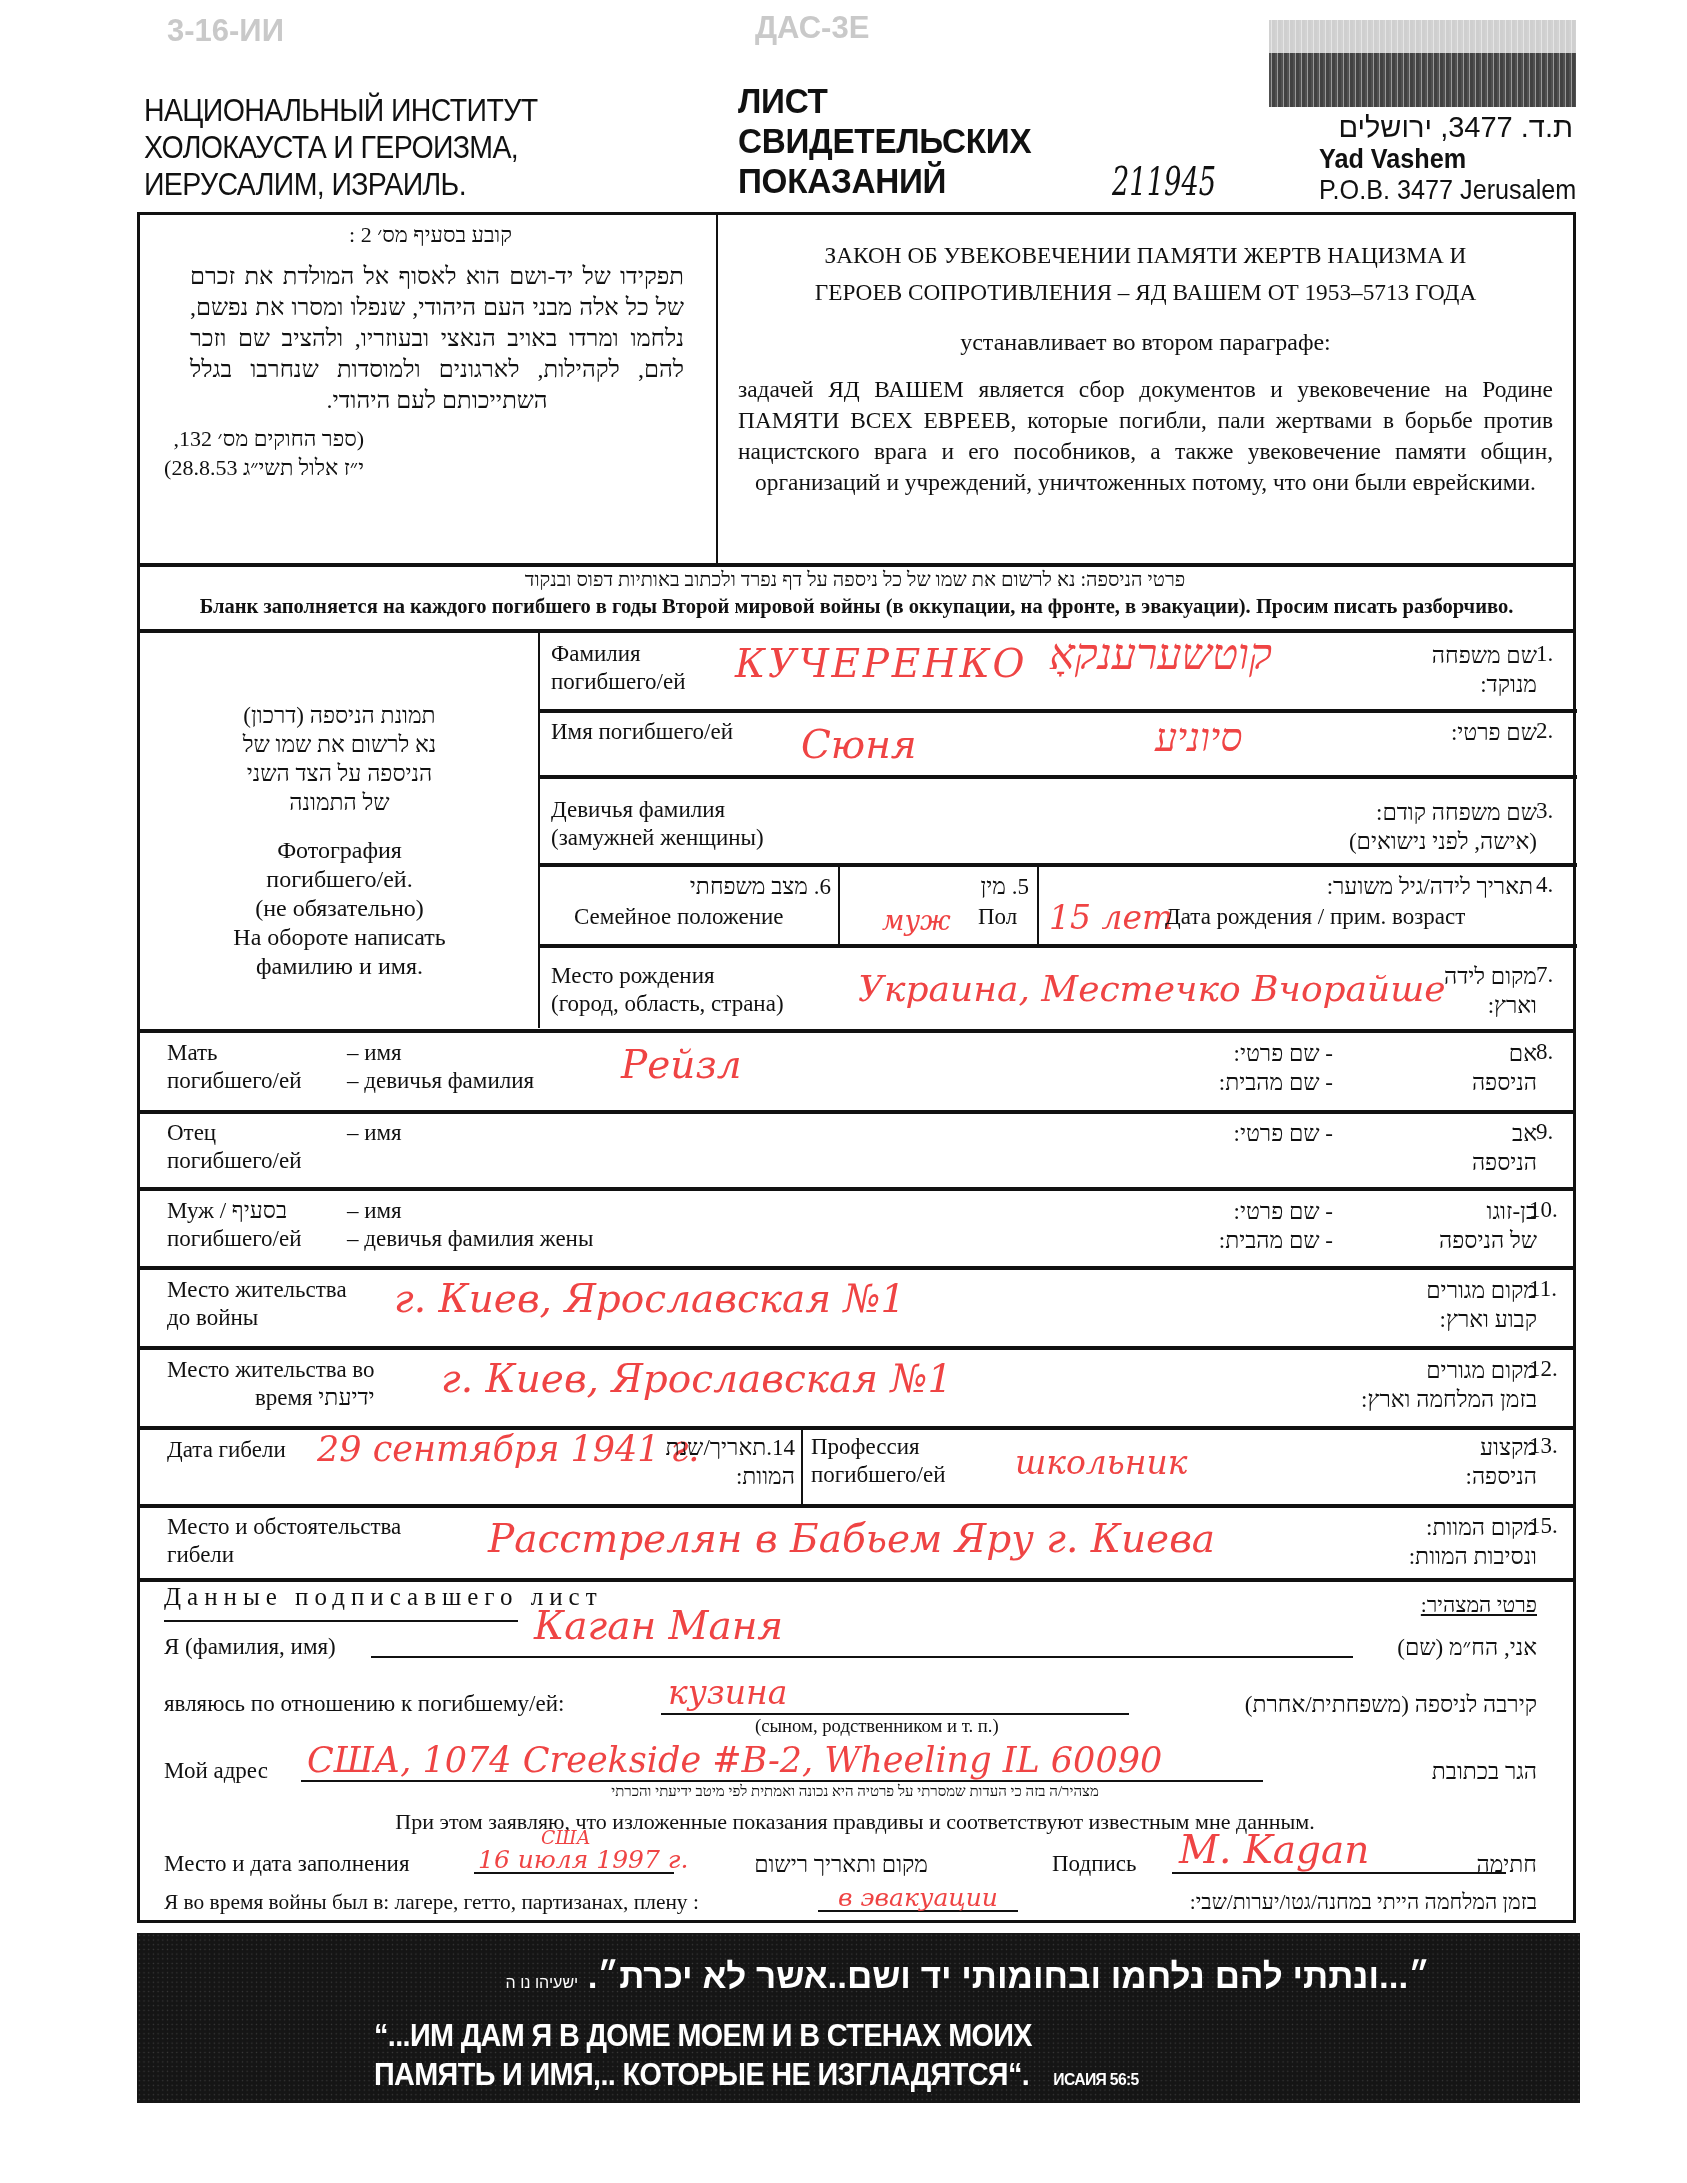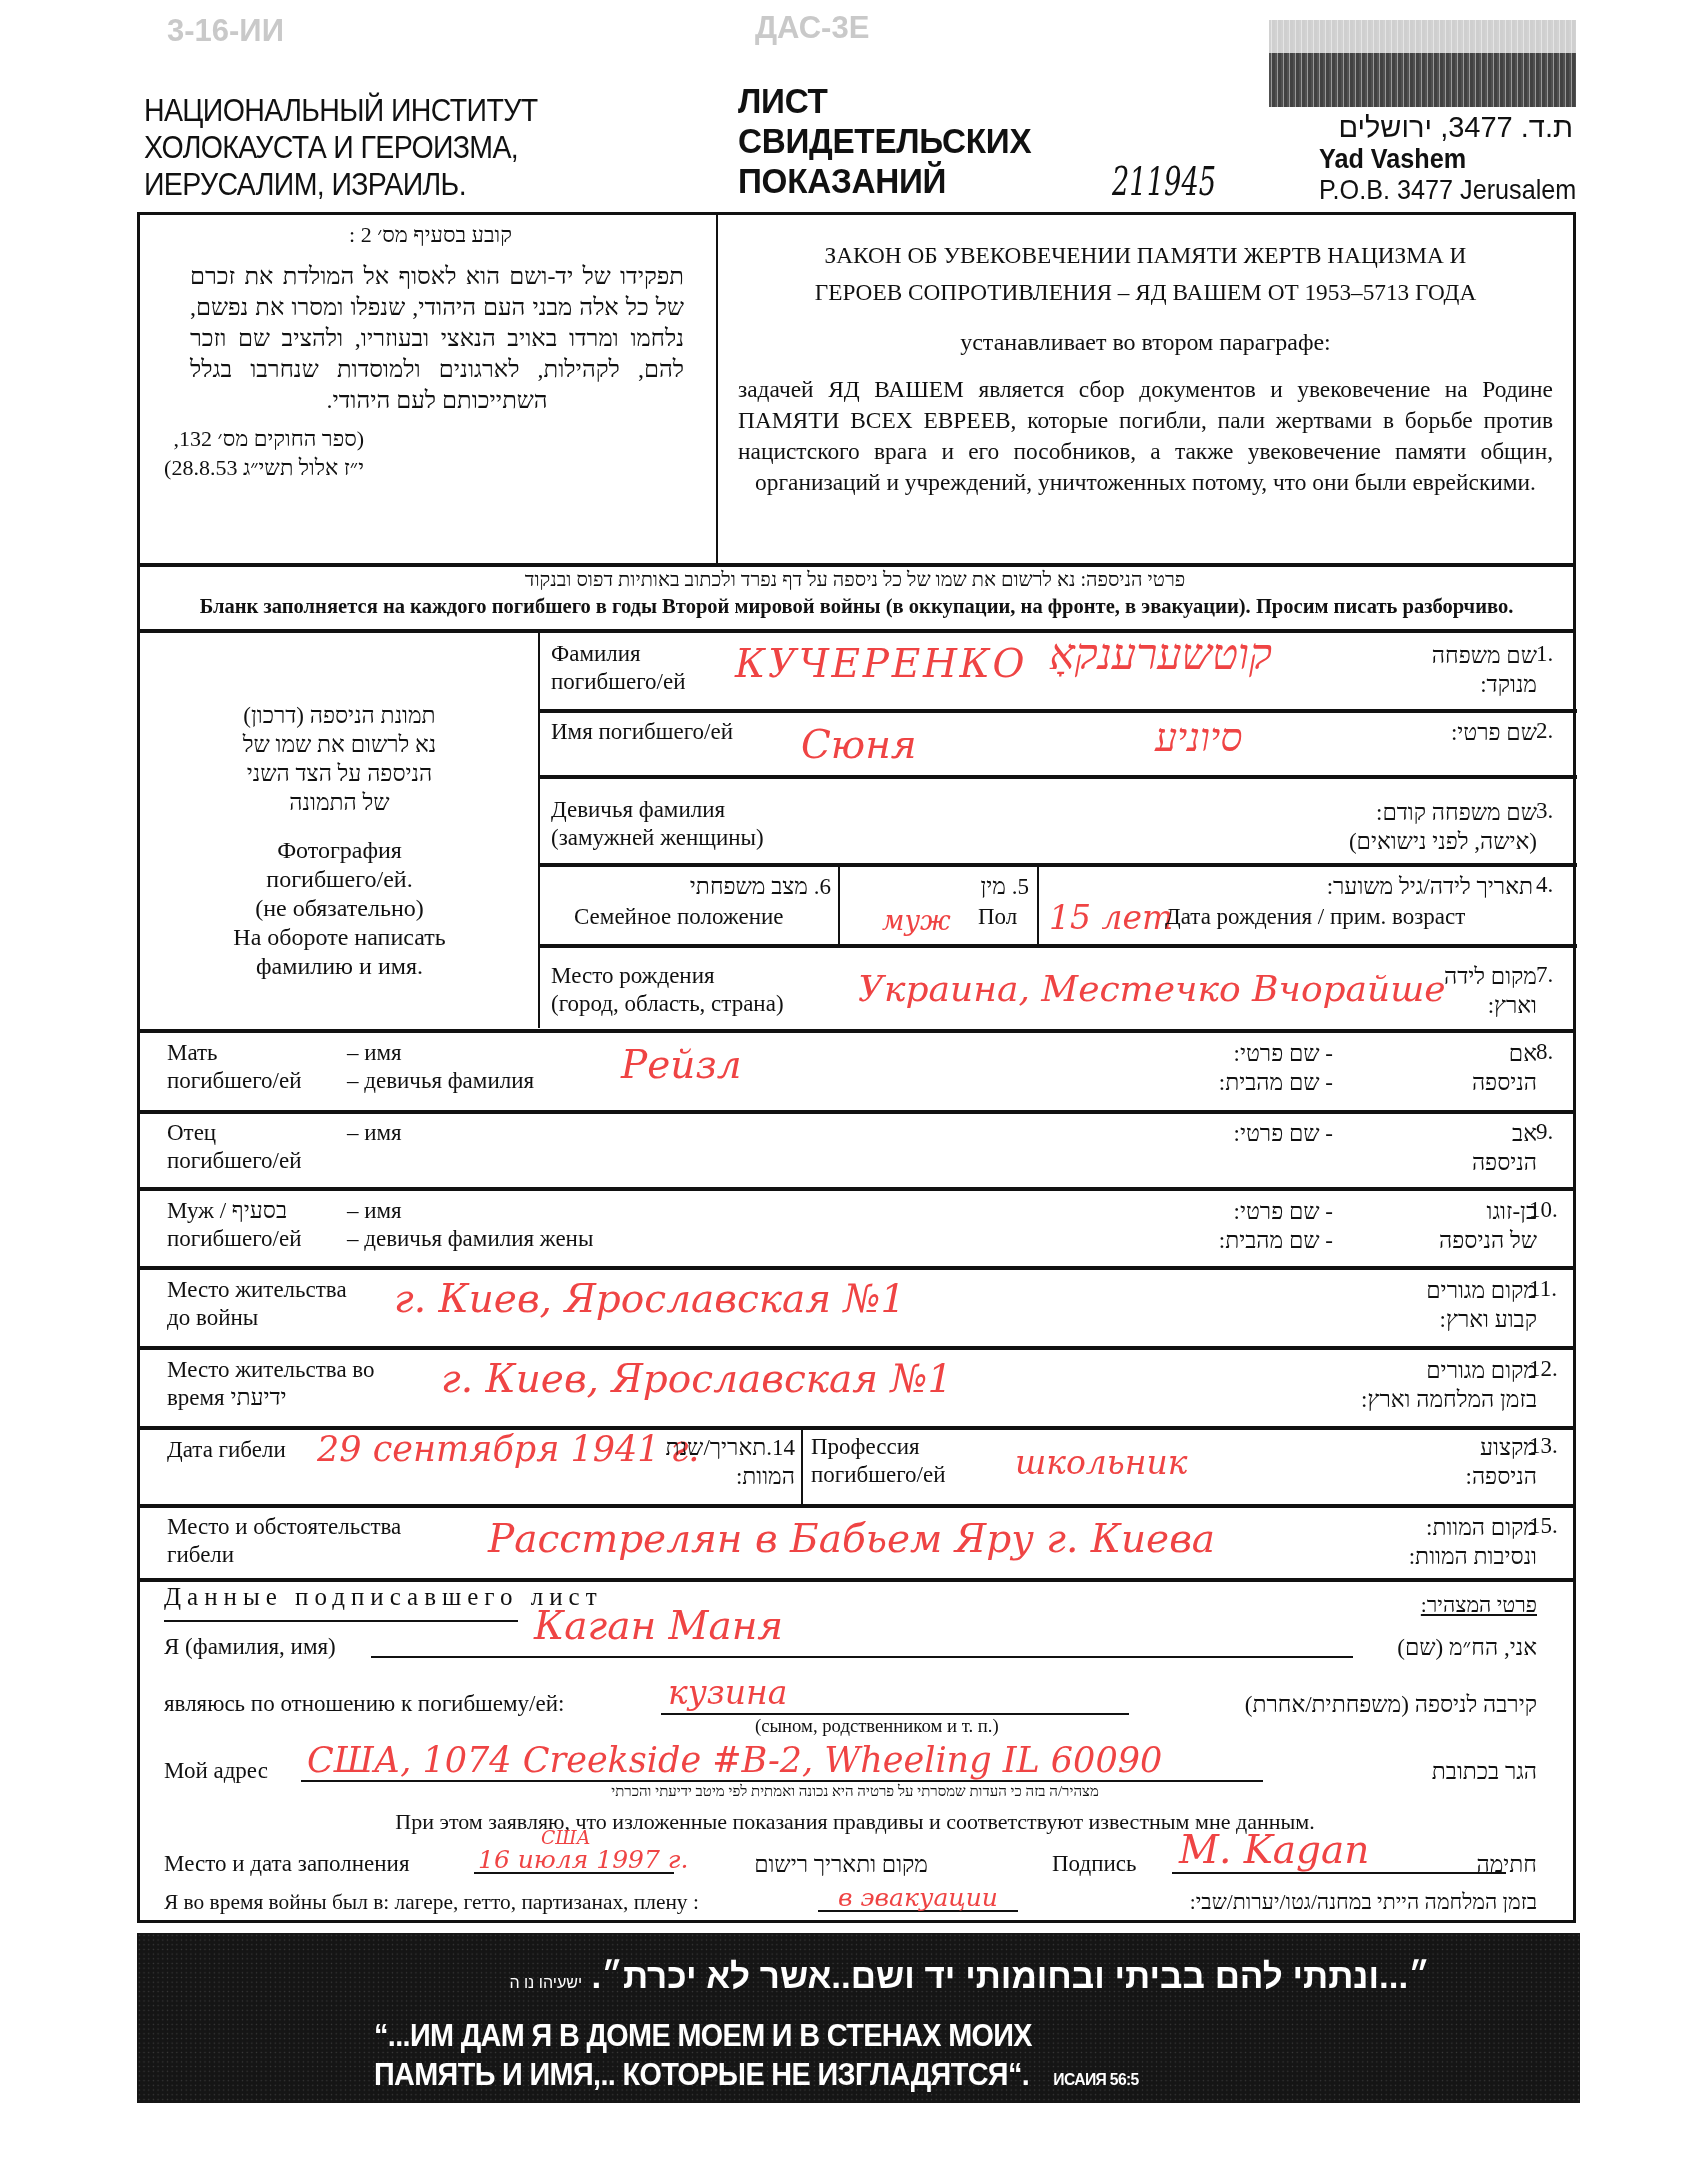--- a/index.html
+++ b/index.html
@@ -243,21 +243,21 @@
   <div>Место жительства</div>
   <div>до войны</div>
 </div>
 <div class="abs hand val" style="left:394px;top:1279px;">г. Киев, Ярославская №1</div>
 <div class="abs serif he-lbl rtl" style="right:150px;top:1276px;">
   <div>מקום מגורים</div>
   <div>קבוע וארץ:</div>
 </div>
 <div class="abs serif num" style="left:1529px;top:1276px;">11.</div>
 
-<div class="abs serif lbl" style="left:167px;top:1356px;">
+<div class="abs serif lbl" style="left:167px;top:1356px;text-align:right;">
   <div>Место жительства во</div>
   <div>время ידיעתי</div>
 </div>
 <div class="abs hand val" style="left:441px;top:1359px;">г. Киев, Ярославская №1</div>
 <div class="abs serif he-lbl rtl" style="right:150px;top:1356px;">
   <div>מקום מגורים</div>
   <div>בזמן המלחמה וארץ:</div>
 </div>
 <div class="abs serif num" style="left:1529px;top:1356px;">12.</div>
 
@@ -323,19 +323,19 @@
 <div class="uline" style="left:1172px;top:1872px;width:334px;"></div>
 <div class="abs hand val" style="left:1179px;top:1830px;">М. Kagan</div>
 <div class="abs serif he-lbl rtl" style="right:150px;top:1850px;">חתימה</div>
 
 <div class="abs serif" style="left:164px;top:1890px;font-size:21.4px;">Я во время войны был в: лагере, гетто, партизанах, плену :</div>
 <div class="uline" style="left:818px;top:1910px;width:200px;"></div>
 <div class="abs hand" style="left:821px;top:1883px;font-size:25px;margin-left:17px;">в эвакуации</div>
 <div class="abs serif rtl" style="right:150px;top:1890px;font-size:21.4px;">בזמן המלחמה הייתי במחנה/גטו/יערות/שבי:</div>
 
 <div id="banner" class="abs sans">
-  <div class="he"><span>״...ונתתי להם בביתי ובחומותי יד ושם..אשר לא יכרת״.</span><span class="src">ישעיהו נו ה</span></div>
+  <div class="he"><span>״...ונתתי להם נלחמו ובחומותי יד ושם..אשר לא יכרת״.</span><span class="src">ישעיהו נו ה</span></div>
   <div class="ru">
     <div>“...ИМ ДАМ Я В ДОМЕ МОЕМ И В СТЕНАХ МОИХ</div>
     <div><span>ПАМЯТЬ И ИМЯ,.. КОТОРЫЕ НЕ ИЗГЛАДЯТСЯ“.</span><span class="src">ИСАИЯ 56:5</span></div>
   </div>
 </div>
 
 
 </body></html>

